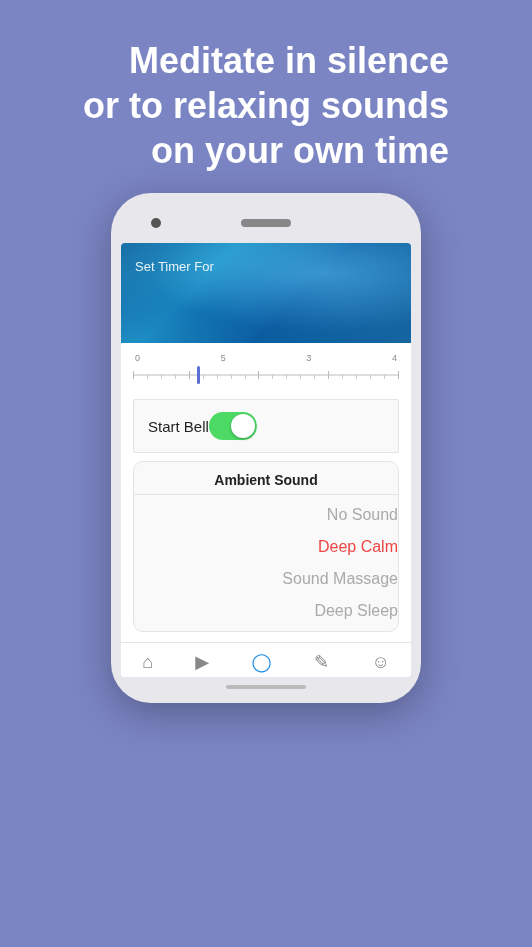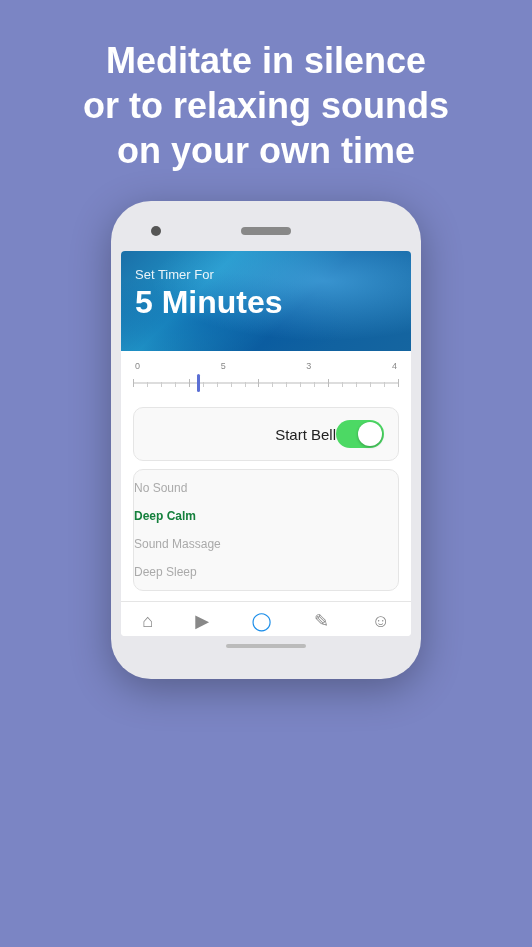--- a/index.html
+++ b/index.html
@@ -23,23 +23,22 @@
       line-height: 1.25;
       padding: 38px 30px 20px 30px;
     }
 
     
     .phone-shell {
       width: 310px;
       background: #e8e8ec;
       border-radius: 40px;
       box-shadow: 0 10px 40px rgba(0,0,0,0.3);
-      padding: 18px 10px 31px 10px;
-      position: relative;
-      margin-top: 8px;
+      padding: 18px 10px 14px 10px;
+      position: relative;
     }
 
     .phone-top-bar {
       display: flex;
       justify-content: center;
       align-items: center;
       gap: 16px;
       margin-bottom: 8px;
       position: relative;
       height: 24px;
@@ -139,24 +138,24 @@
       border-radius: 2px;
       top: 50%;
       transform: translateY(-50%);
     }
 
     
     .bell-row {
       margin: 8px 12px;
       background: #f9f9f9;
       border: 1px solid #e5e5e5;
-      border-radius: 10px;
-      display: flex;
-      align-items: center;
-      justify-content: flex-end;
+      border-radius: 2px;
+      display: flex;
+      align-items: center;
+      justify-content: flex-start;
       padding: 12px 14px;
     }
 
     .bell-label {
       font-size: 15px;
       color: #222;
     }
 
     
     .toggle-switch {
@@ -194,33 +193,33 @@
       color: #222;
       padding: 10px 0 6px 0;
       border-bottom: 1px solid #e5e5e5;
     }
 
     .sound-options {
       padding: 4px 0;
     }
 
     .sound-option {
-      text-align: left;
+      text-align: right;
       padding: 7px 0;
-      font-size: 12px;
+      font-size: 16px;
     }
 
     .sound-option.muted {
       color: #aaa;
       font-weight: 400;
     }
 
     .sound-option.selected {
-      color: #15803d;
-      font-weight: 700;
+      color: #ef4444;
+      font-weight: 400;
     }
 
     
     .start-btn {
       margin: 4px 12px 10px 12px;
       background: #1a8de9;
       border-radius: 10px;
       padding: 14px;
       text-align: center;
       color: white;
@@ -260,37 +259,36 @@
     .home-indicator {
       width: 80px;
       height: 4px;
       background: #bbb;
       border-radius: 2px;
     }
   </style>
 </head>
 <body>
 
-<div class="headline" style="white-space: pre-line;">Meditate in silence
+<div class="headline" style="white-space: pre-line; text-align: right;">Meditate in silence
 or to relaxing sounds
 on your own time</div>
 
 <div class="phone-shell">
 
   <div class="phone-top-bar">
     <div class="phone-camera"></div>
     <div class="phone-speaker"></div>
   </div>
 
   <div class="phone-screen">
 
     <div class="timer-header">
       <div class="timer-ocean-overlay"></div>
       <div class="timer-label">Set Timer For</div>
-      <div class="timer-value">5 Minutes</div>
     </div>
 
     <div class="slider-area">
       <div class="slider-marks">
         <span>0</span>
         <span>5</span>
         <span>3</span>
         <span>4</span>
       </div>
       <div class="slider-track-container">
@@ -324,20 +322,21 @@
     </div>
 
     <div class="bell-row">
       <span class="bell-label">Start Bell</span>
       <div class="toggle-switch">
         <div class="toggle-knob"></div>
       </div>
     </div>
 
     <div class="ambient-section">
+      <div class="ambient-title">Ambient Sound</div>
       <div class="sound-options">
         <div class="sound-option muted">No Sound</div>
         <div class="sound-option selected">Deep Calm</div>
         <div class="sound-option muted">Sound Massage</div>
         <div class="sound-option muted">Deep Sleep</div>
       </div>
     </div>
 
 
     <div class="bottom-nav">

